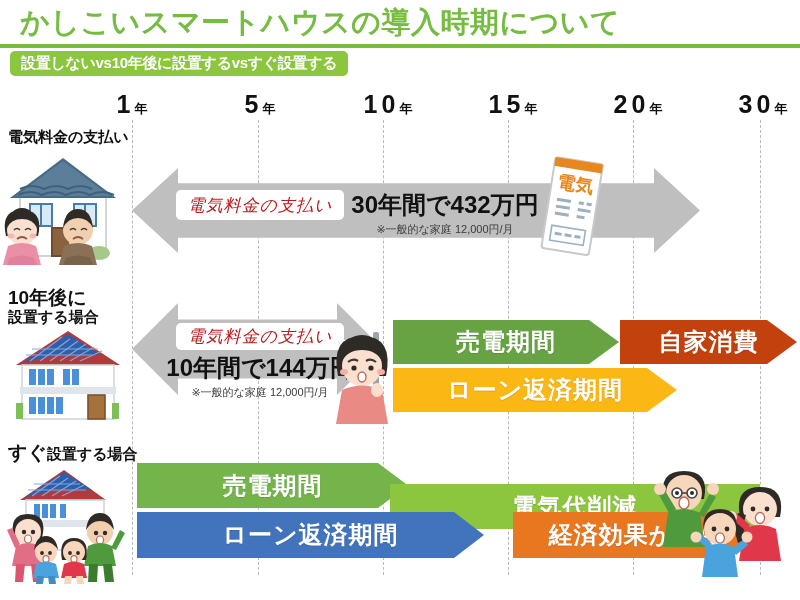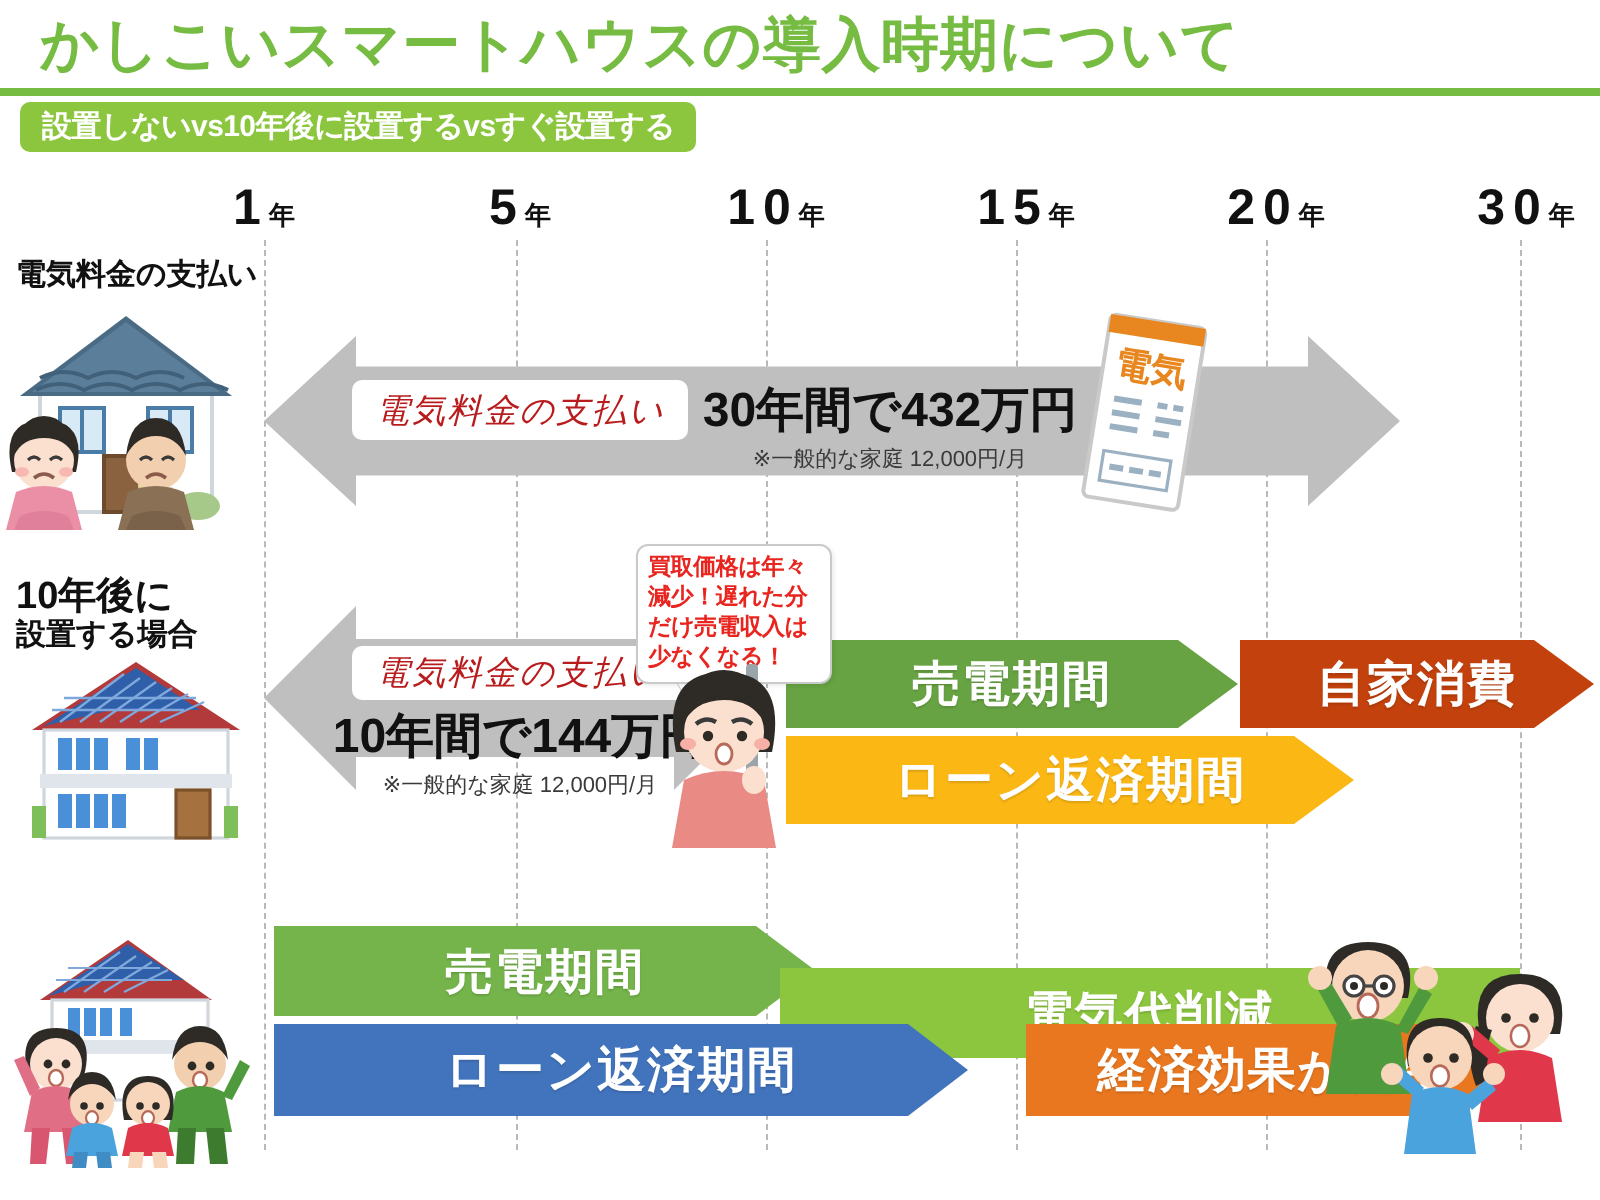--- a/index.html
+++ b/index.html
@@ -247,23 +247,20 @@
   </div>
 
   <div class="bar gray-arrow ah-both2" style="left:132px;top:303px;width:251px;height:92px;"></div>
   <div class="plate" style="left:176px;top:323px;width:168px;height:27px;">電気料金の支払い</div>
   <div class="bigmoney" style="left:155px;top:352px;width:210px;">
     <span class="main">10年間で144万円</span>
     <span class="note">※一般的な家庭 12,000円/月</span>
   </div>
 
   <div class="callout-tail"></div>
-  <div class="callout">
-    <p>買取価格は年々減少！遅れた分だけ売電収入は少なくなる！</p>
-  </div>
 
   <div class="bar chev-right" style="left:393px;top:320px;width:226px;height:44px;background:#67a343;">
     <span class="txt">売電期間</span>
   </div>
   <div class="bar chev-right" style="left:620px;top:320px;width:177px;height:44px;background:#c2410c;">
     <span class="txt">自家消費</span>
   </div>
   <div class="bar chev-right" style="left:393px;top:368px;width:284px;height:44px;background:#fbb714;">
     <span class="txt">ローン返済期間</span>
   </div>
@@ -280,20 +277,23 @@
       <circle cx="41" cy="36" r="2.6" fill="#2e2a26"></circle>
       <ellipse cx="32" cy="45" rx="4" ry="5" fill="#ffffff" stroke="#b86a5a" stroke-width="1.4"></ellipse>
       <ellipse cx="14" cy="40" rx="4" ry="3" fill="#f6b0a6"></ellipse>
       <ellipse cx="51" cy="40" rx="4" ry="3" fill="#f6b0a6"></ellipse>
       <path d="M12 58 q20 -9 40 0 l6 34 h-52 z" fill="#e98b84"></path>
       <path d="M40 58 q10 4 12 14 l-5 4 q-5 -10 -11 -13z" fill="#e98b84"></path>
       <ellipse cx="47" cy="58" rx="6" ry="7" fill="#fbe0cf"></ellipse>
     </svg>
   </div>
 
+  <div class="rowlabel r3">
+    <span>すぐ</span><span class="small">設置する場合</span>
+  </div>
 
   <div class="illus" style="left:2px;top:462px;">
     <svg width="130" height="122" viewBox="0 0 130 122">
       <polygon points="18,38 62,8 104,38" fill="#b33a3a"></polygon>
       <polygon points="22,36 62,10 90,28 52,28" fill="#2f5fa8"></polygon>
       <g stroke="#7fa8dd" stroke-width="1.1">
         <line x1="30" y1="34" x2="58" y2="14"></line>
           <line x1="40" y1="34" x2="66" y2="16"></line>
         <line x1="50" y1="34" x2="74" y2="19"></line>
           <line x1="60" y1="34" x2="82" y2="23"></line>

